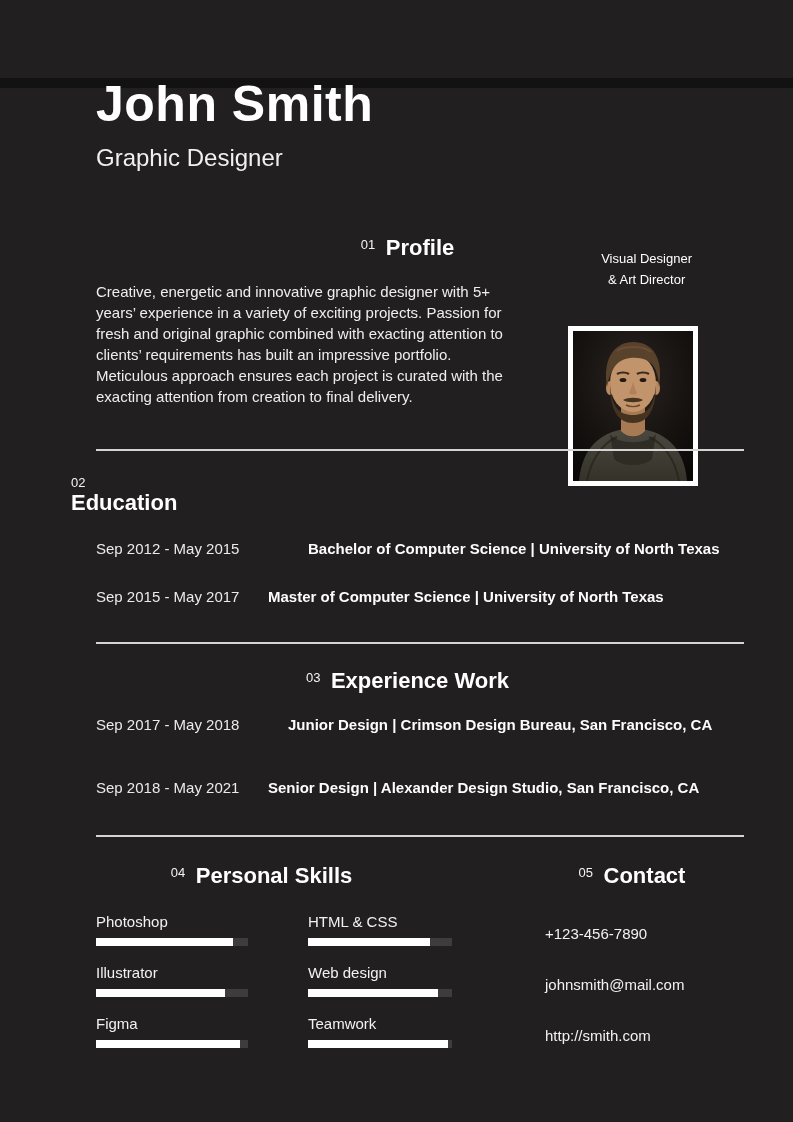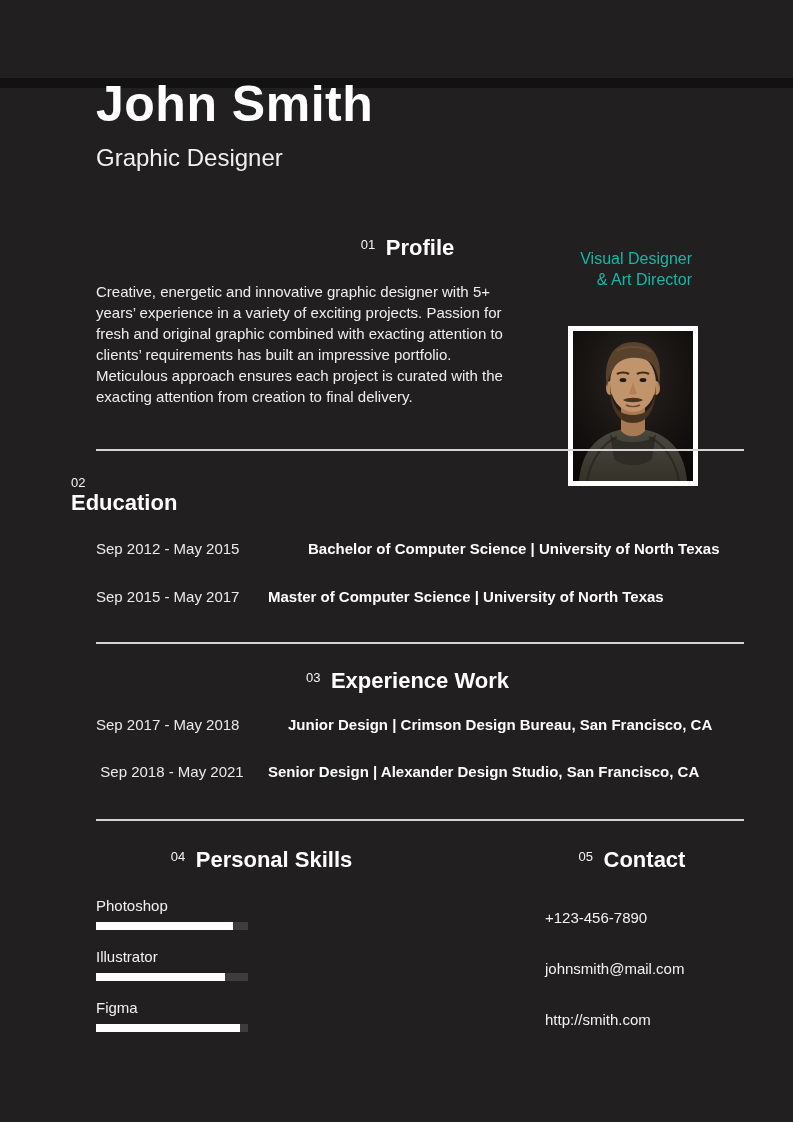--- a/index.html
+++ b/index.html
@@ -36,24 +36,24 @@
     margin-top: 15px;
     font-size: 24px;
     line-height: 26px;
     font-weight: 400;
     color: #F1EFF0;
   }
   .tagline {
     position: absolute;
     top: 170px;
     right: 101px;
-    text-align: right;
-    font-size: 16px;
+    text-align: center;
+    font-size: 13px;
     line-height: 21px;
-    color: #14b8a6;
+    color: #ffffff;
   }
 
   
   .sec-head { display: flex; align-items: flex-start; margin-left: -25px; justify-content: center; }
   .sec-num {
     width: 25px; flex-shrink: 0;
     font-size: 13px; line-height: 15px; padding-top: 2px;
     color: #F5F3F4; font-weight: 400;
   }
   .sec-title { font-size: 22px; line-height: 26px; font-weight: 700; color: #FFFFFF; }
@@ -81,21 +81,21 @@
 
   .edu-head { margin-top: 22px; flex-direction: column; }
   .exp-head { margin-top: 24px; }
 
   .row { display: flex; font-size: 15px; line-height: 18px; }
   .row-dates { width: 152px; flex-shrink: 0; font-weight: 400; color: #ECEAEB; }
   .row-detail { margin-left: 20px; font-weight: 700; color: #FDFDFD; white-space: nowrap; }
   .edu-row-1 { margin-top: 24px; gap: 40px; }
   .edu-row-2 { margin-top: 30px; }
   .exp-row-1 { margin-top: 22px; gap: 20px; }
-  .exp-row-2 { margin-top: 29px; text-align: center; }
+  .exp-row-2 { margin-top: 45px; }
 
   
   .bottom { display: flex; margin-top: 26px; }
   .skills-block { width: 356px; flex-shrink: 0; }
   .contact-block { margin-left: 93px; flex: 1; }
 
   .skills-grid { display: flex; justify-content: space-between; margin-top: 24px; }
   .skill-col-left { width: 152px; }
   .skill-col-right { width: 144px; }
   .skill-item { margin-bottom: 18px; }
@@ -238,20 +238,40 @@
                 <div class="skill-bar-fill" style="width: 85%;"></div>
               </div>
             </div>
             <div class="skill-item">
               <div class="skill-label">Figma</div>
               <div class="skill-bar">
                 <div class="skill-bar-fill" style="width: 95%;"></div>
               </div>
             </div>
           </div>
+          <div class="skill-col-right">
+            <div class="skill-item">
+              <div class="skill-label">HTML &amp; CSS</div>
+              <div class="skill-bar">
+                <div class="skill-bar-fill" style="width: 85%;"></div>
+              </div>
+            </div>
+            <div class="skill-item">
+              <div class="skill-label">Web design</div>
+              <div class="skill-bar">
+                <div class="skill-bar-fill" style="width: 90%;"></div>
+              </div>
+            </div>
+            <div class="skill-item">
+              <div class="skill-label">Teamwork</div>
+              <div class="skill-bar">
+                <div class="skill-bar-fill" style="width: 97%;"></div>
+              </div>
+            </div>
+          </div>
         </div>
       </div>
 
       <div class="contact-block">
         <div class="sec-head">
           <span class="sec-num">05</span>
           <span class="sec-title">Contact</span>
         </div>
         <div class="contact-items">
           <div class="contact-item">+123-456-7890</div>

